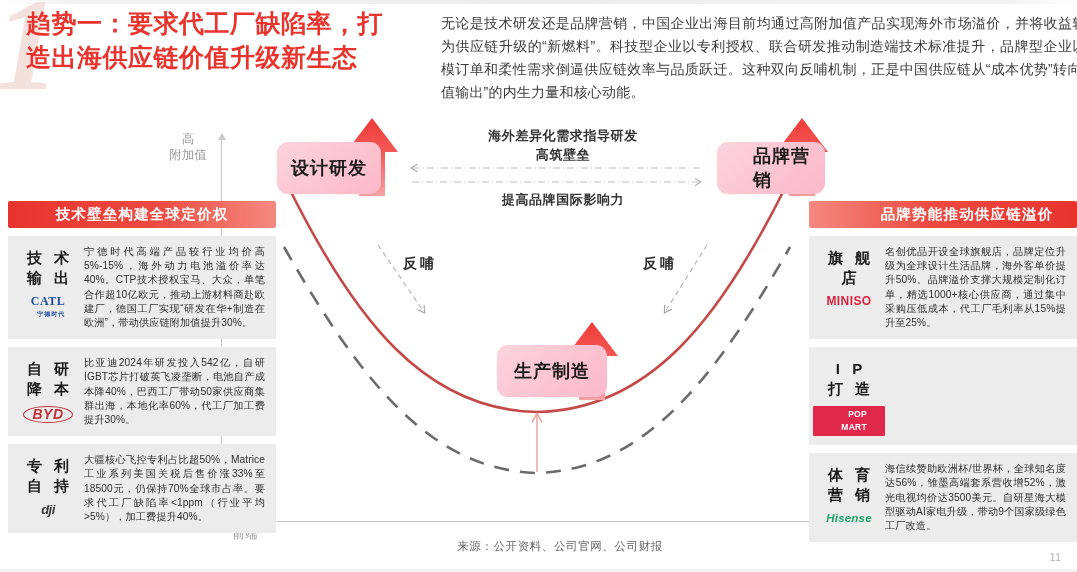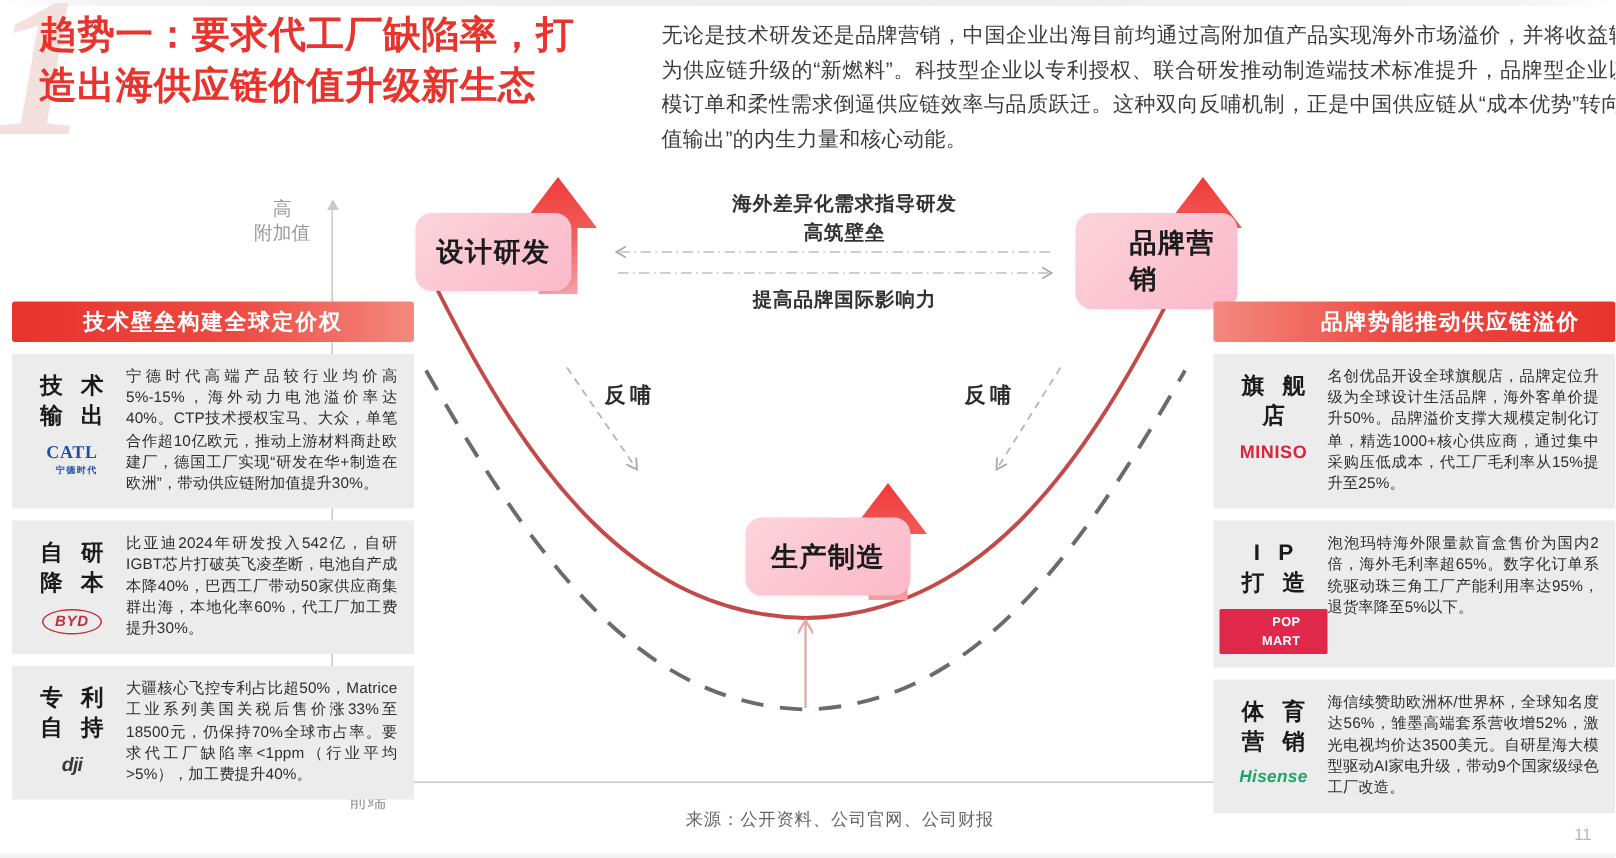--- a/index.html
+++ b/index.html
@@ -101,21 +101,21 @@
   .node {
     position: absolute; z-index: 6;
     border-radius: 11px;
     background: linear-gradient(135deg, #fbd4dc 0%, #fcc4d1 55%, #fbb9ca 100%);
     color: #1b1b1b; font-weight: 700;
     display: flex; align-items: center; justify-content: center;
     letter-spacing: 1px;
     box-shadow: 0 1px 3px rgba(0,0,0,.05);
   }
   .node-design { left: 277px; top: 142px; width: 104px; height: 52px; font-size: 18px; }
-  .node-brand  { left: 717px; top: 142px; width: 108px; height: 64px; font-size: 18px; padding-left: 36px; }
+  .node-brand  { left: 717px; top: 142px; width: 108px; height: 52px; font-size: 18px; padding-left: 36px; }
   .node-mfg    { left: 497px; top: 345px; width: 110px; height: 52px; font-size: 18px; }
 
   
   .exchange {
     position: absolute; left: 398px; top: 126px; width: 330px; z-index: 6;
     text-align: center;
   }
   .ex-text {
     font-size: 13px; line-height: 19px; color: #333; font-weight: 600;
     letter-spacing: .6px;
@@ -178,21 +178,21 @@
   }
   .logo {
     margin-top: 7px;
     font-size: 11px; font-weight: 700; letter-spacing: .5px;
     line-height: 13px; text-align: right;
   }
   .logo-catl { color: #1f4fa3; font-family: "Liberation Serif", serif; font-size: 12px; }
   .logo-catl .cn { display: block; font-size: 6px; color: #1f4fa3; letter-spacing: 1px; font-family: "Liberation Sans", sans-serif; }
   .logo-byd {
     color: #c0303a; border: 1.4px solid #c0303a; border-radius: 50%;
-    padding: 1px 8px; font-size: 10px; font-style: italic;
+    padding: 1px 8px; font-size: 14px; font-style: italic;
   }
   .logo-dji { color: #3a3a3a; font-style: italic; font-size: 13px; font-weight: 700; letter-spacing: -.5px; }
   .logo-miniso { color: #d8243c; font-size: 12px; font-weight: 700; letter-spacing: .4px; }
   .logo-popmart {
     background: #e0294a; color: #fff; font-size: 8.5px; font-weight: 700;
     padding: 2px 18px; letter-spacing: .3px; border-radius: 1px;
   }
   .logo-hisense { color: #1aa66a; font-size: 11.5px; font-weight: 700; font-style: italic; letter-spacing: .2px; }
 
   .card-body {
@@ -340,21 +340,20 @@
       </div>
       <div class="card-body">名创优品开设全球旗舰店，品牌定位升级为全球设计生活品牌，海外客单价提升50%。品牌溢价支撑大规模定制化订单，精选1000+核心供应商，通过集中采购压低成本，代工厂毛利率从15%提升至25%。</div>
     </div>
 
     <div class="card">
       <div class="card-key">
         <div class="card-key-text">I P</div>
         <div class="card-key-text">打 造</div>
         <div class="logo logo-popmart">POP MART</div>
       </div>
-      <div class="card-body">泡泡玛特海外限量款盲盒售价为国内2倍，海外毛利率超65%。数字化订单系统驱动珠三角工厂产能利用率达95%，退货率降至5%以下。</div>
     </div>
 
     <div class="card">
       <div class="card-key">
         <div class="card-key-text">体 育</div>
         <div class="card-key-text">营 销</div>
         <div class="logo logo-hisense">Hisense</div>
       </div>
       <div class="card-body">海信续赞助欧洲杯/世界杯，全球知名度达56%，雏墨高端套系营收增52%，激光电视均价达3500美元。自研星海大模型驱动AI家电升级，带动9个国家级绿色工厂改造。</div>
     </div>

